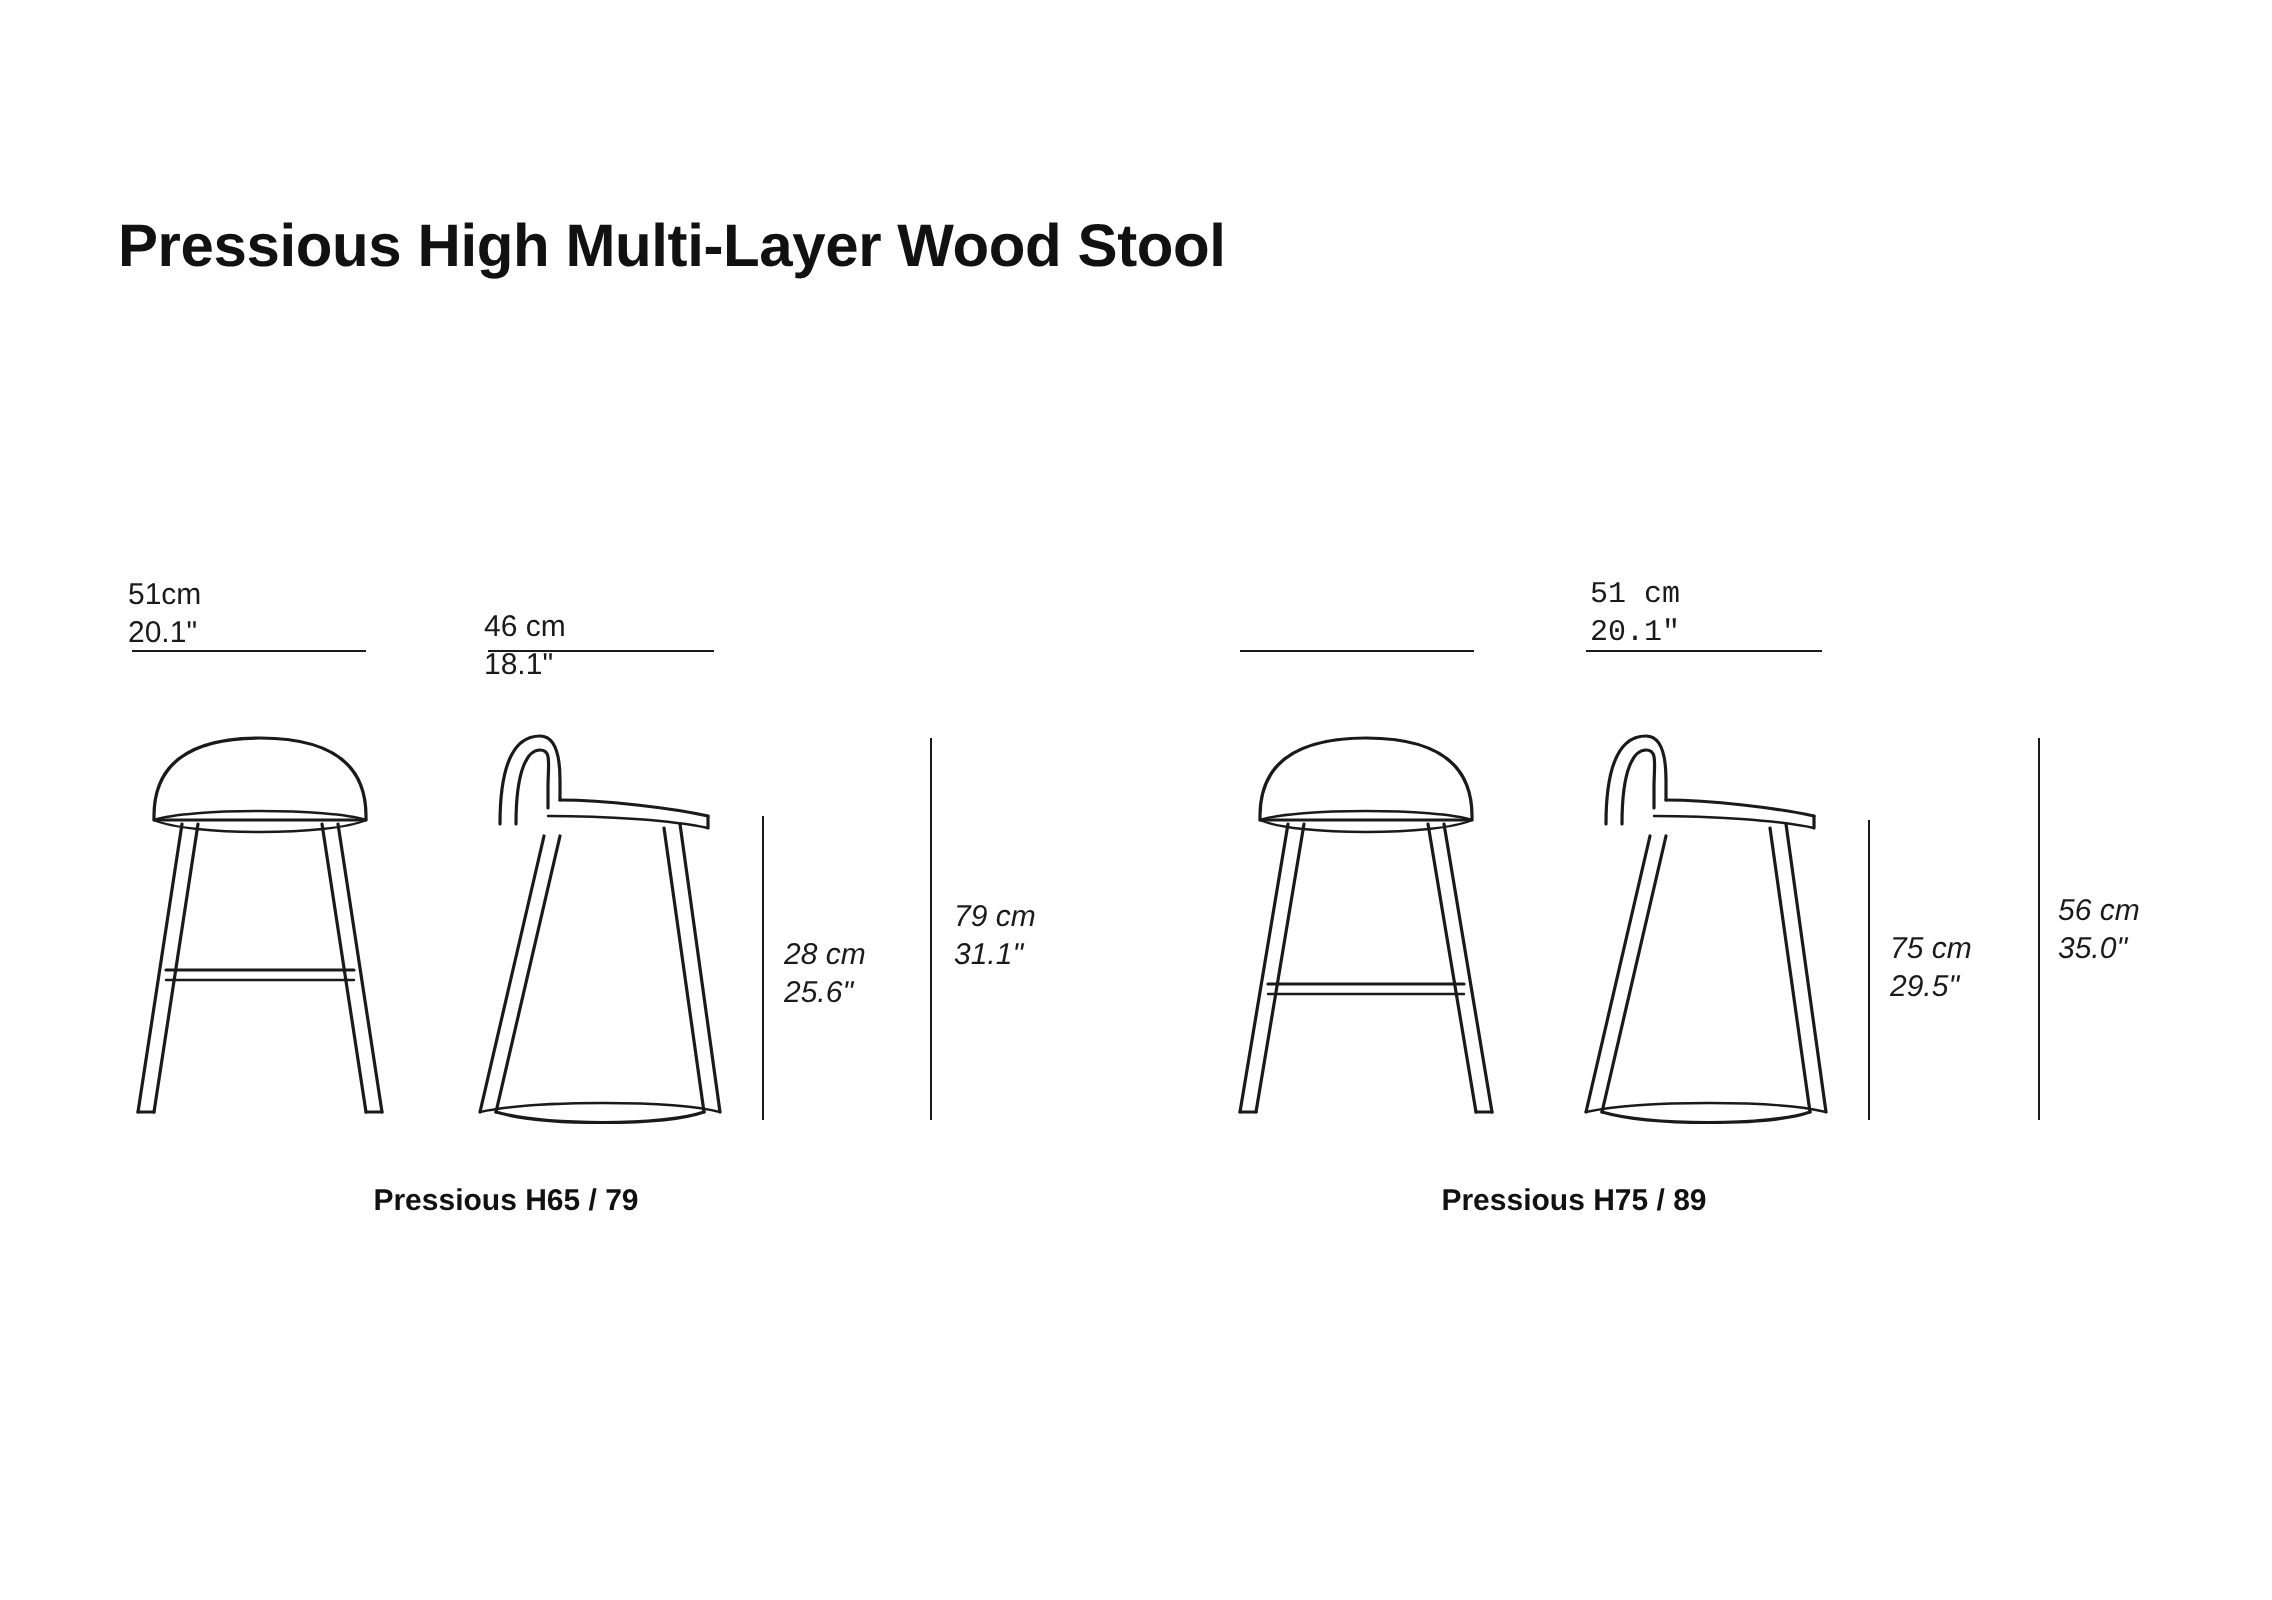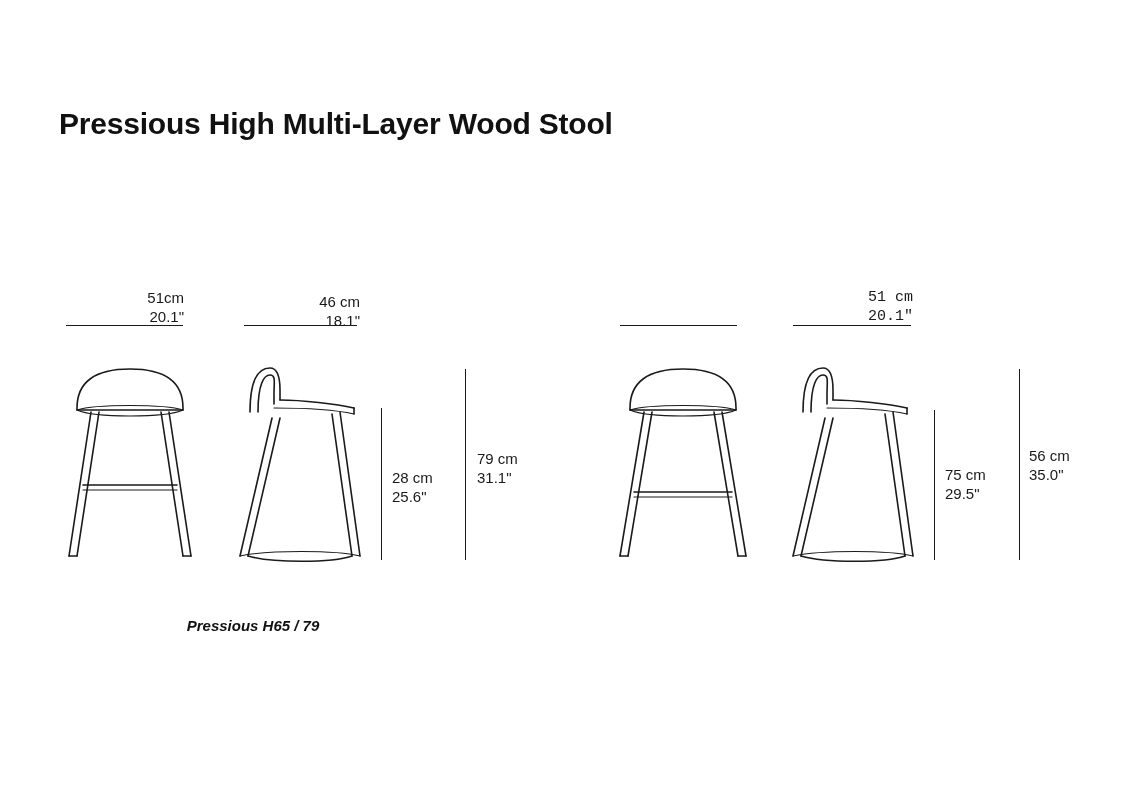--- a/index.html
+++ b/index.html
@@ -42,27 +42,28 @@
     white-space: nowrap;
   }
 
   
   .dim {
     position: absolute;
     font-size: 15px;
     line-height: 19px;
     color: #1a1a1a;
     white-space: nowrap;
-    text-align: right;
+    text-align: left;
   }
   .dim .cm { display: block; }
   .dim .inch { display: block; }
 
   .dim-left {
     text-align: left;
+    font-style: italic;
   }
 
   
   .hline {
     position: absolute;
     height: 0;
     border-top: 1px solid #1a1a1a;
   }
   .vline {
     position: absolute;
@@ -105,21 +106,21 @@
 <div class="sheet">
 
   <div class="title">Pressious High Multi-Layer Wood Stool</div>
 
   <div class="dim" style="left:64px; top:288px; width:120px;">
     <span class="cm">51cm</span>
     <span class="inch">20.1"</span>
   </div>
   <div class="hline" style="left:66px; top:325px; width:117px;"></div>
 
-  <div class="dim" style="left:242px; top:292px; width:118px;">
+  <div class="dim" style="left:242px; top:304px; width:118px;">
     <span class="cm">46 cm</span>
     <span class="inch">18.1"</span>
   </div>
   <div class="hline" style="left:244px; top:325px; width:113px;"></div>
 
   <svg class="stool-svg" style="left:55px; top:360px;" width="150" height="205" viewBox="0 0 150 205">
 
     <path class="ln" d="M22,48 C22,22 40,9 75,9 C110,9 128,22 128,48 L128,50 L22,50 Z"></path>
     <path class="ln-thin" d="M22,50 C40,58 110,58 128,50"></path>
     <path class="ln-thin" d="M22,50 C40,44 110,44 128,50"></path>
@@ -158,21 +159,21 @@
     <span class="cm">28 cm</span>
     <span class="inch">25.6"</span>
   </div>
 
   <div class="vline" style="left:465px; top:369px; height:191px;"></div>
   <div class="dim dim-left" style="left:477px; top:449px; width:70px;">
     <span class="cm">79 cm</span>
     <span class="inch">31.1"</span>
   </div>
 
-  <div class="caption" style="left:105px; top:617px; width:296px;font-style:italic;">Pressious H65 / 79</div>
+  <div class="caption" style="left:105px; top:592px; width:296px;">Pressious H65 / 79</div>
 
   <div class="hline" style="left:620px; top:325px; width:117px;"></div>
 
   <div class="dim" style="left:795px; top:288px; width:118px;font-family:Liberation Mono, monospace;">
     <span class="cm">51 cm</span>
     <span class="inch">20.1"</span>
   </div>
   <div class="hline" style="left:793px; top:325px; width:118px;"></div>
 
   <svg class="stool-svg" style="left:608px; top:360px;" width="150" height="205" viewBox="0 0 150 205">
@@ -208,14 +209,15 @@
     <span class="cm">75 cm</span>
     <span class="inch">29.5"</span>
   </div>
 
   <div class="vline" style="left:1019px; top:369px; height:191px;"></div>
   <div class="dim dim-left" style="left:1029px; top:446px; width:80px;">
     <span class="cm">56 cm</span>
     <span class="inch">35.0"</span>
   </div>
 
+  <div class="caption" style="left:639px; top:592px; width:296px;">Pressious H75 / 89</div>
 
 </div>
 
 </body></html>

